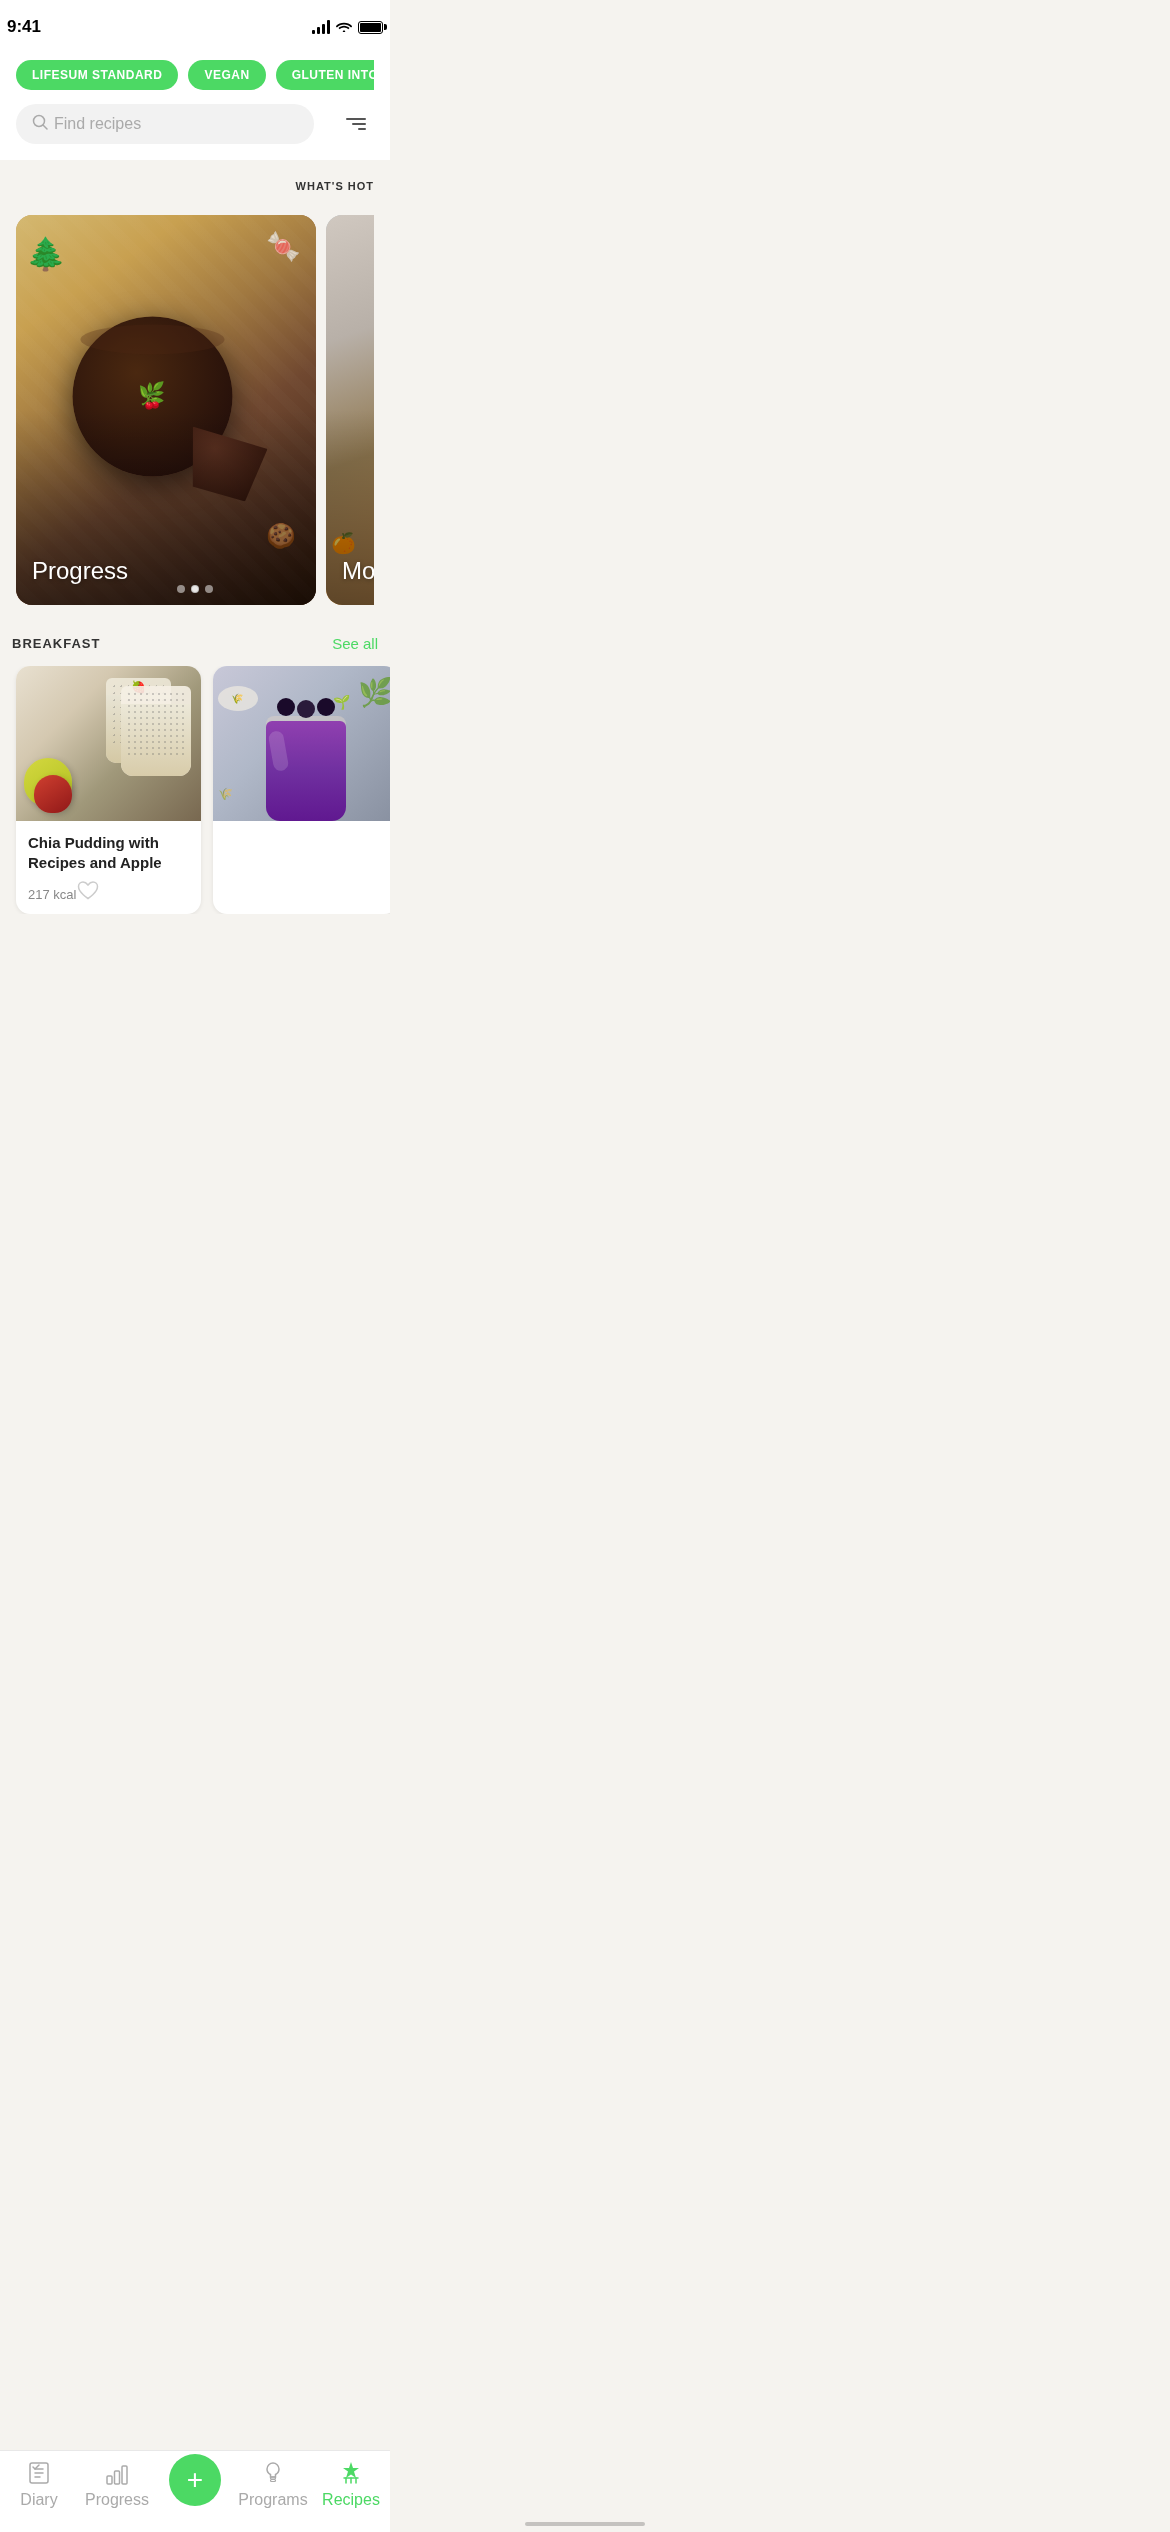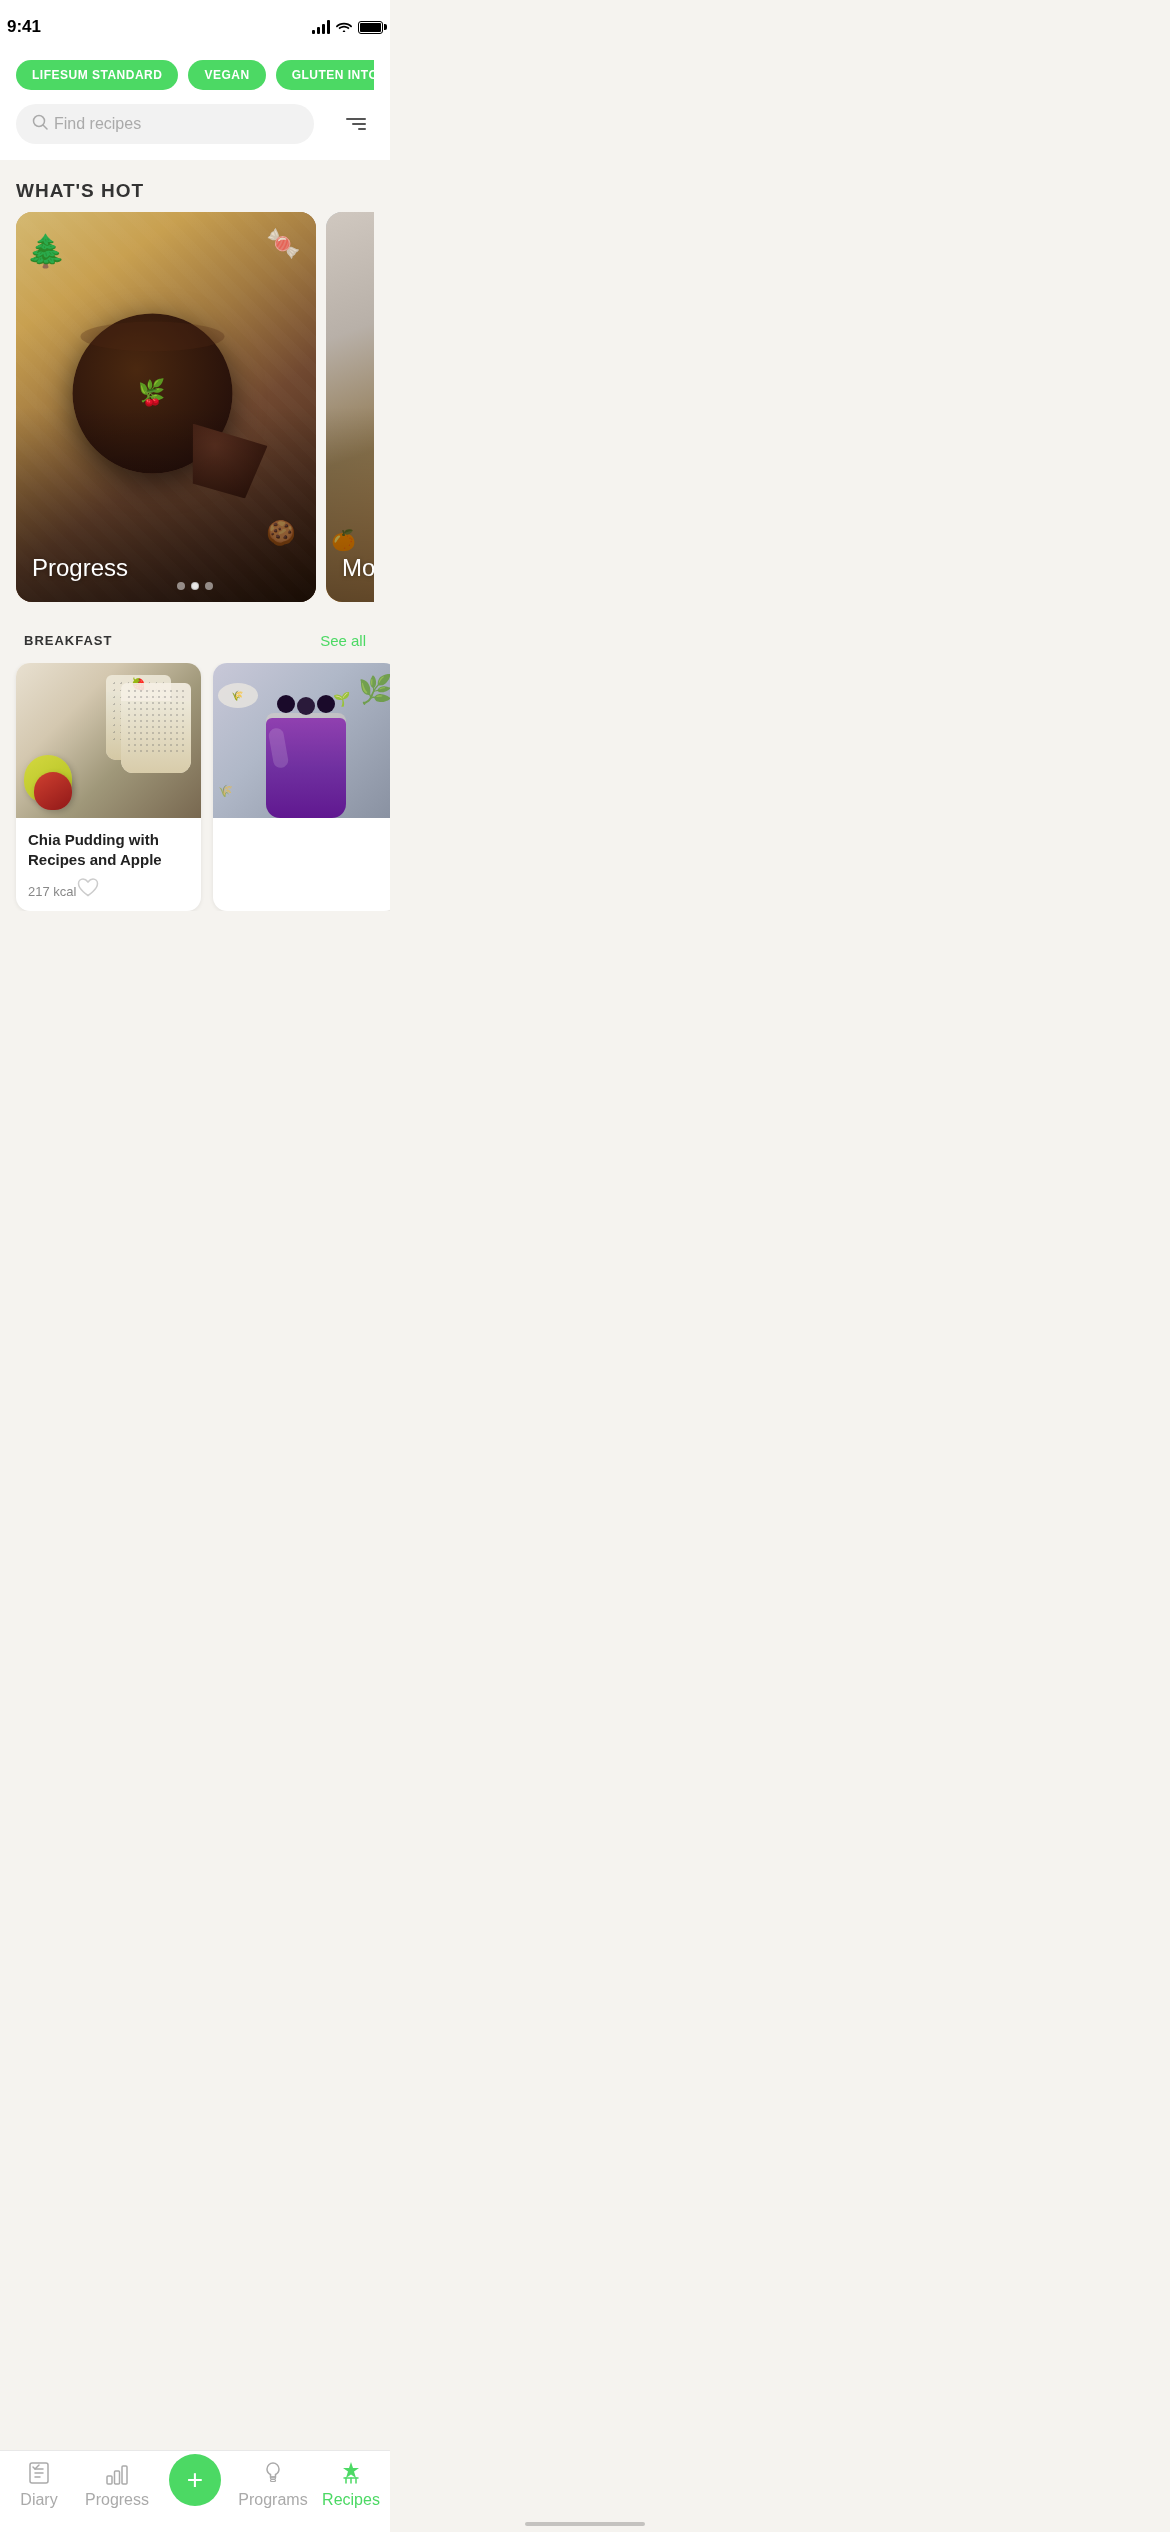--- a/index.html
+++ b/index.html
@@ -140,25 +140,26 @@
     }
     .filter-line {
       height: 2px;
       background: #555;
       border-radius: 2px;
     }
     .filter-line:nth-child(1) { width: 20px; }
     .filter-line:nth-child(2) { width: 14px; }
     .filter-line:nth-child(3) { width: 8px; }
     .section-title {
-      font-size: 19px;
+      font-size: 11px;
       font-weight: 700;
       letter-spacing: 1px;
       color: #333;
-      margin-bottom: 10px;
+      margin-bottom: 23px;
+      text-align: right;
     }
 
     
     .hot-carousel {
       display: flex;
       gap: 10px;
       overflow-x: hidden;
       margin: 0 -0px;
     }
     .hot-card {
@@ -191,21 +192,21 @@
       font-size: 24px;
       font-weight: 500;
       text-shadow: 0 1px 4px rgba(0,0,0,0.4);
     }
 
     
     .breakfast-header {
       display: flex;
       justify-content: space-between;
       align-items: center;
-      padding: 20px 24px 14px;
+      padding: 20px 12px 14px;
     }
     .breakfast-title {
       font-size: 13px;
       font-weight: 700;
       letter-spacing: 1px;
       color: #333;
     }
     .see-all {
       color: #4cd964;
       font-size: 15px;

